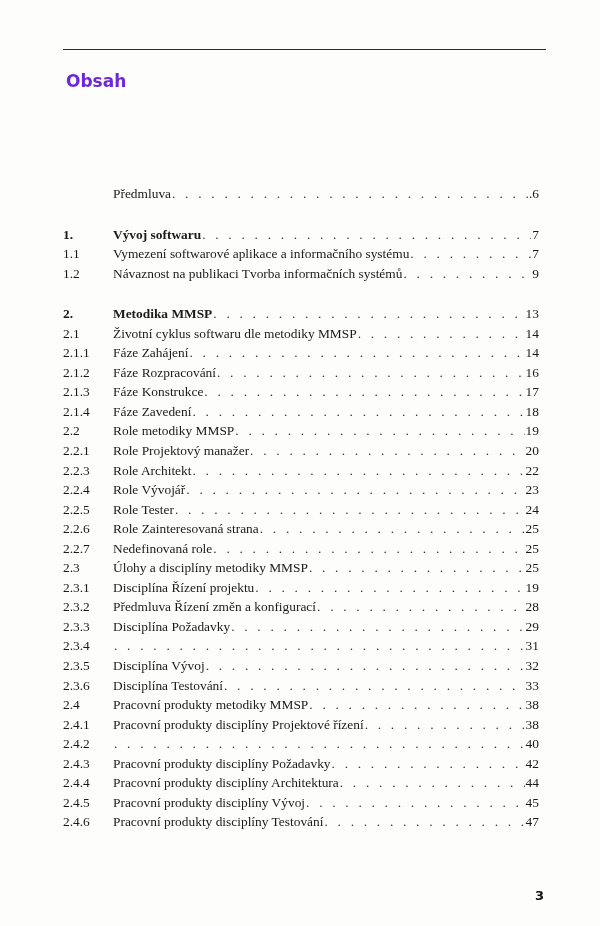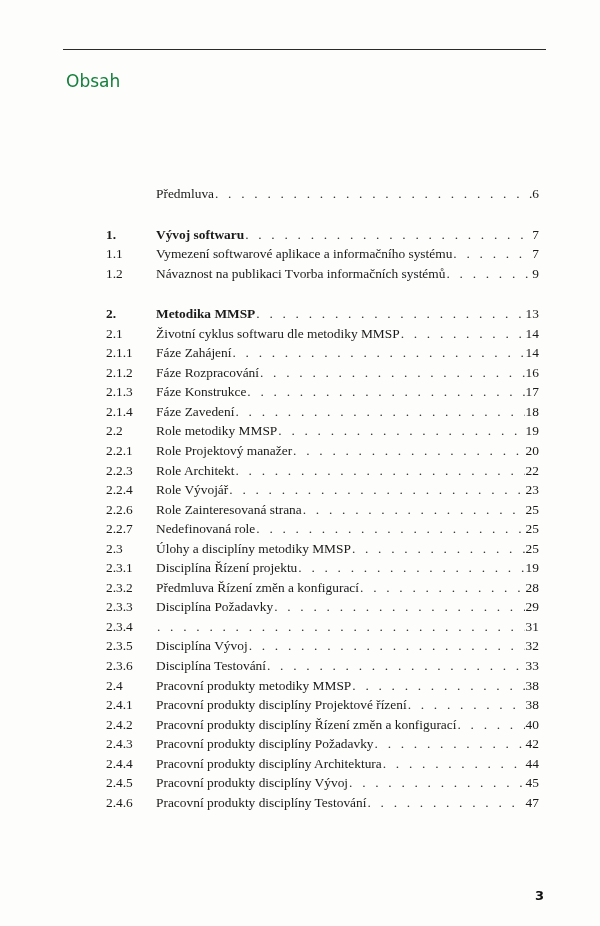--- a/index.html
+++ b/index.html
@@ -9,28 +9,28 @@
     position: relative;
     font-family: "Liberation Serif", serif;
     color: #1a1a1a;
   }
   .rule {
     position: absolute; left: 63px; top: 49px; width: 483px; height: 1px;
     background: #2a2a2a;
   }
   .heading {
     position: absolute; left: 66px; top: 71px;
-    font-family: "DejaVu Sans", sans-serif; font-weight: normal;
-    font-size: 17px; color: #15803d;
+    font-family: "DejaVu Sans", sans-serif; font-weight: bold;
+    font-size: 17px; color: #6d28d9;
   }
   .toc { position: absolute; left: 63px; top: 184px; width: 476px; }
   .row {
     display: flex; align-items: baseline;
     height: 19.55px; font-size: 13.4px; line-height: 19.55px;
-    white-space: nowrap; overflow: hidden; margin-left: 43px;
+    white-space: nowrap; overflow: hidden;
   }
   .row.gap { margin-top: 21px; }
   .num { width: 50px; flex: none; }
   .title { flex: none; }
   .row.bold .num, .row.bold .title { font-weight: bold; }
   .dots {
     flex: 1 1 auto; overflow: hidden; margin: 0 1px;
     letter-spacing: 3.2px; color: #333;
   }
   .dots::before {
@@ -127,20 +127,26 @@
       <span class="dots"></span>
       <span class="page">22</span>
     </div>
     <div class="row">
       <span class="num">2.2.4</span>
       <span class="title">Role Vývojář</span>
       <span class="dots"></span>
       <span class="page">23</span>
     </div>
     <div class="row">
+      <span class="num">2.2.5</span>
+      <span class="title">Role Tester</span>
+      <span class="dots"></span>
+      <span class="page">24</span>
+    </div>
+    <div class="row">
       <span class="num">2.2.6</span>
       <span class="title">Role Zainteresovaná strana</span>
       <span class="dots"></span>
       <span class="page">25</span>
     </div>
     <div class="row">
       <span class="num">2.2.7</span>
       <span class="title">Nedefinovaná role</span>
       <span class="dots"></span>
       <span class="page">25</span>
@@ -193,21 +199,20 @@
       <span class="page">38</span>
     </div>
     <div class="row">
       <span class="num">2.4.1</span>
       <span class="title">Pracovní produkty disciplíny Projektové řízení</span>
       <span class="dots"></span>
       <span class="page">38</span>
     </div>
     <div class="row">
       <span class="num">2.4.2</span>
-      <span class="title">Pracovní produkty disciplíny Řízení změn a konfigurací</span>
       <span class="dots"></span>
       <span class="page">40</span>
     </div>
     <div class="row">
       <span class="num">2.4.3</span>
       <span class="title">Pracovní produkty disciplíny Požadavky</span>
       <span class="dots"></span>
       <span class="page">42</span>
     </div>
     <div class="row">

